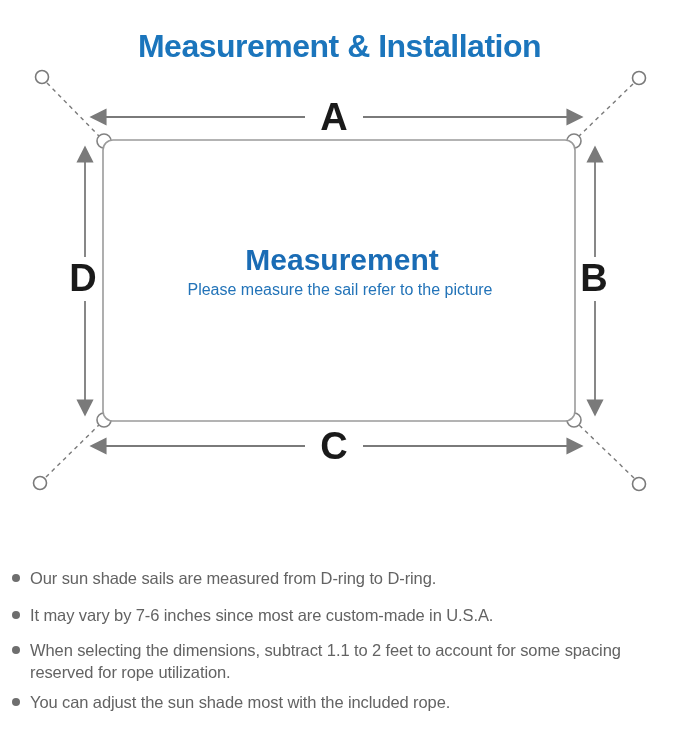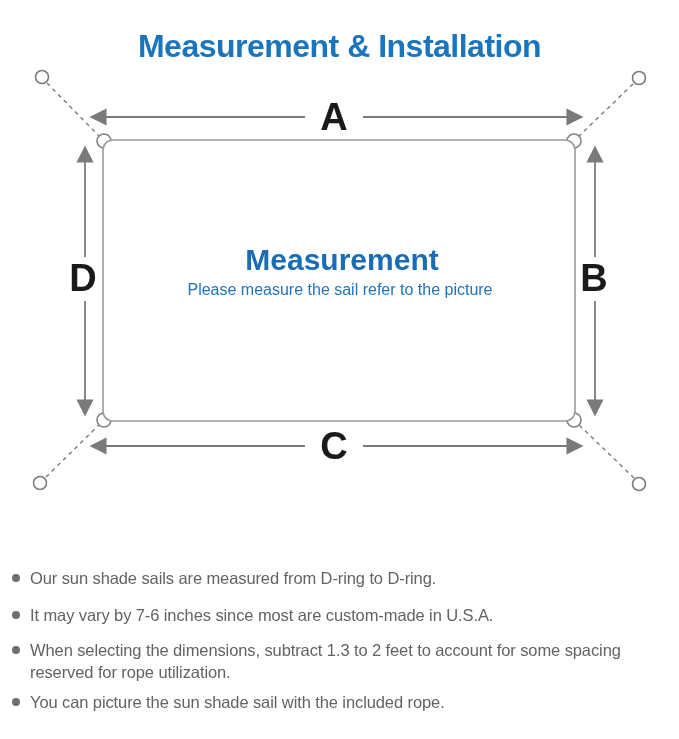--- a/index.html
+++ b/index.html
@@ -125,24 +125,24 @@
     <div class="note note-0">
       <span class="dot"></span>
       <span>Our sun shade sails are measured from D-ring to D-ring.</span>
     </div>
     <div class="note note-1">
       <span class="dot"></span>
       <span>It may vary by 7-6 inches since most are custom-made in U.S.A.</span>
     </div>
     <div class="note note-2">
       <span class="dot"></span>
-      <span>When selecting the dimensions, subtract 1.3 to 2 feet to account for some spacing reserved for rope utilization.</span>
+      <span>When selecting the dimensions, subtract 1.1 to 2 feet to account for some spacing reserved for rope utilization.</span>
     </div>
     <div class="note note-3">
       <span class="dot"></span>
-      <span>You can picture the sun shade sail with the included rope.</span>
+      <span>You can adjust the sun shade most with the included rope.</span>
     </div>
     <div class="note note-4">
       <span class="dot"></span>
     </div>
   </div>
 
 </div>
 
 </body></html>

